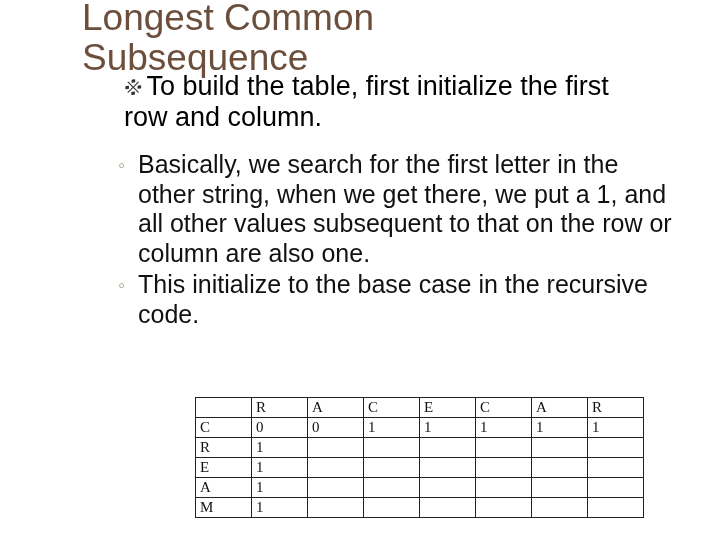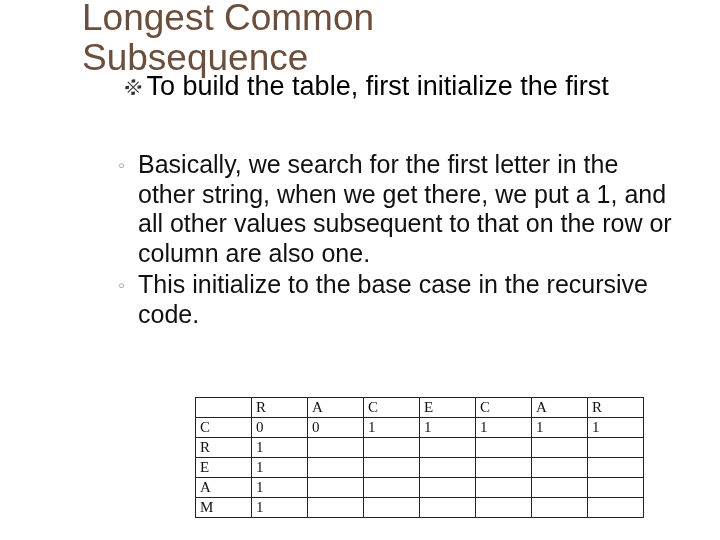--- a/index.html
+++ b/index.html
@@ -91,20 +91,21 @@
 
 <div class="slide">
 
   <div class="title">
     <span>Longest Common</span><br>
     <span>Subsequence</span>
   </div>
 
   <div class="bullet-main">
     <span class="bullet-glyph">፠</span><span>To build the table, first initialize the first</span>
+    <span class="line2">row and column.</span>
   </div>
 
   <div class="sublist">
     <div class="subitem">
       <span class="ring">◦</span>
       <span>Basically, we search for the first letter in the other string, when we get there, we put a 1, and all other values subsequent to that on the row or column are also one.</span>
     </div>
     <div class="subitem">
       <span class="ring">◦</span>
       <span>This initialize to the base case in the recursive code.</span>

